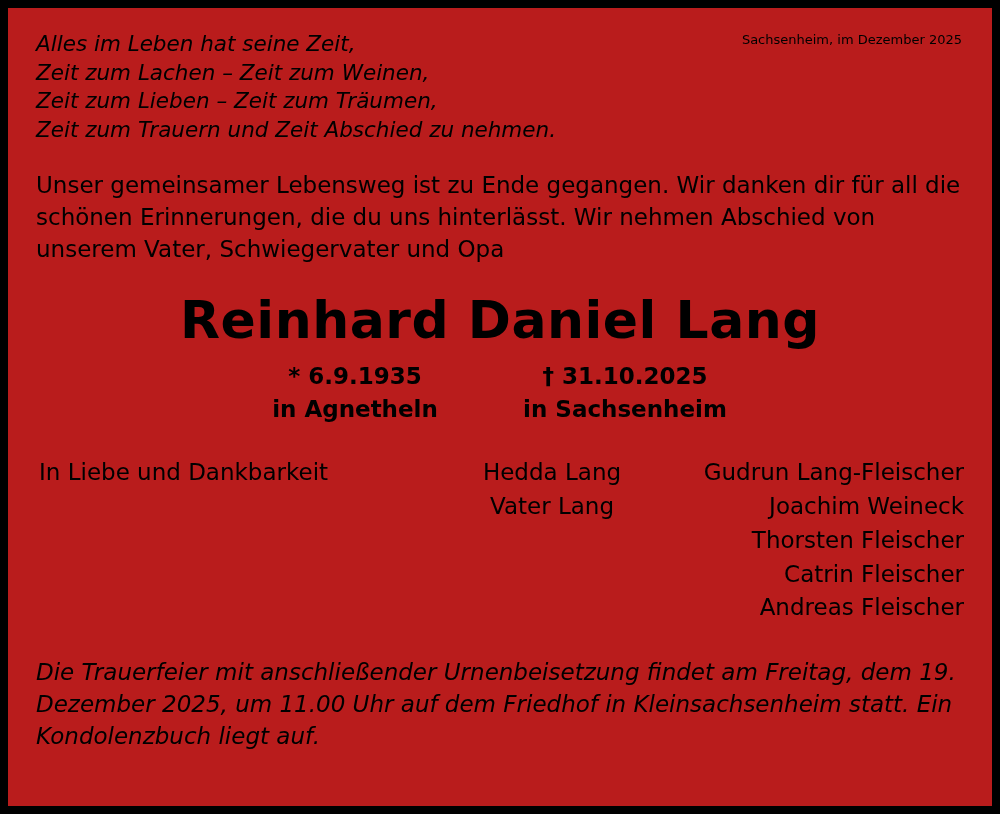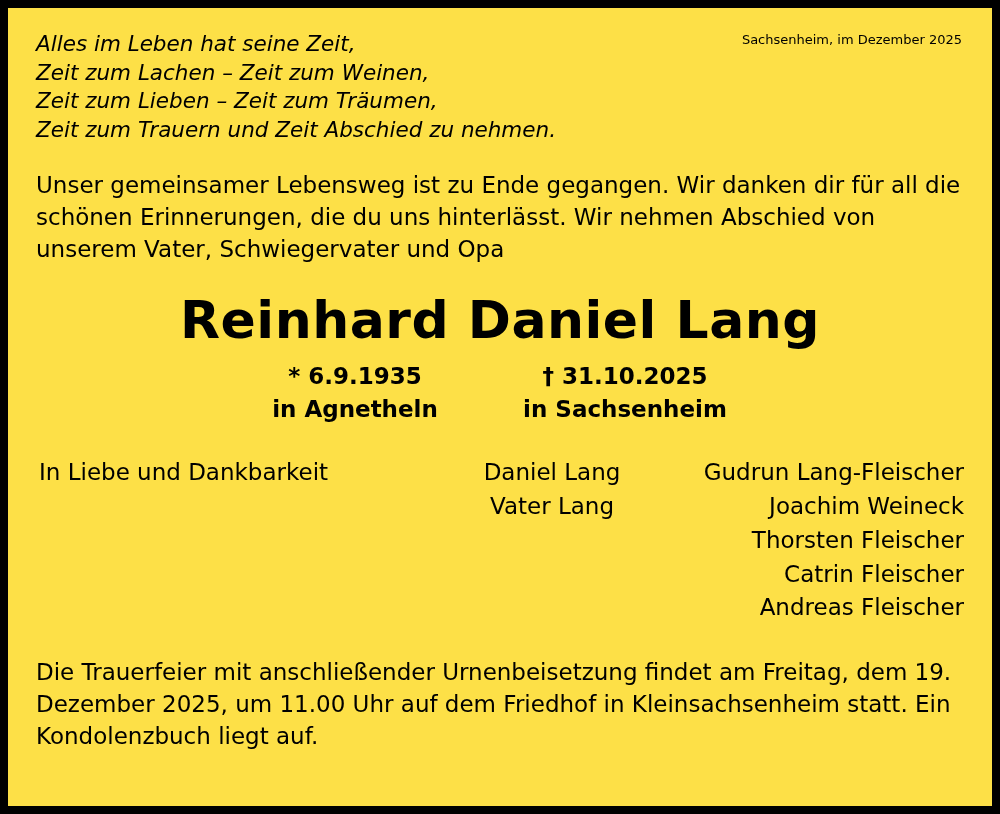--- a/index.html
+++ b/index.html
@@ -11,21 +11,21 @@
     width: 1000px;
     height: 814px;
     font-family: "DejaVu Sans", sans-serif;
     color: #000000;
   }
   .obituary {
     box-sizing: border-box;
     width: 1000px;
     height: 814px;
     border: 8px solid #000000;
-    background: #fde047;
+    background: #b91c1c;
     padding: 22px 28px 18px 28px;
     position: relative;
   }
 
   
   .top-row {
     display: flex;
     justify-content: space-between;
     align-items: flex-start;
   }
@@ -96,20 +96,21 @@
     text-align: right;
   }
   .fam-mid div, .fam-right div { white-space: nowrap; }
 
   
   .closing {
     margin-top: 32px;
     font-size: 23px;
     line-height: 1.38;
     max-width: 948px;
+    font-style: italic;
   }
 </style>
 </head>
 <body>
 
 <div class="obituary">
 
   <div class="top-row">
     <div class="poem">
       <div>Alles im Leben hat seine Zeit,</div>
@@ -131,21 +132,21 @@
     </div>
     <div class="date-col death">
       <div>† 31.10.2025</div>
       <div>in Sachsenheim</div>
     </div>
   </div>
 
   <div class="family">
     <div class="fam-left">In Liebe und Dankbarkeit</div>
     <div class="fam-mid">
-      <div>Daniel Lang</div>
+      <div>Hedda Lang</div>
       <div>Vater Lang</div>
     </div>
     <div class="fam-right">
       <div>Gudrun Lang-Fleischer</div>
       <div>Joachim Weineck</div>
       <div>Thorsten Fleischer</div>
       <div>Catrin Fleischer</div>
       <div>Andreas Fleischer</div>
     </div>
   </div>

